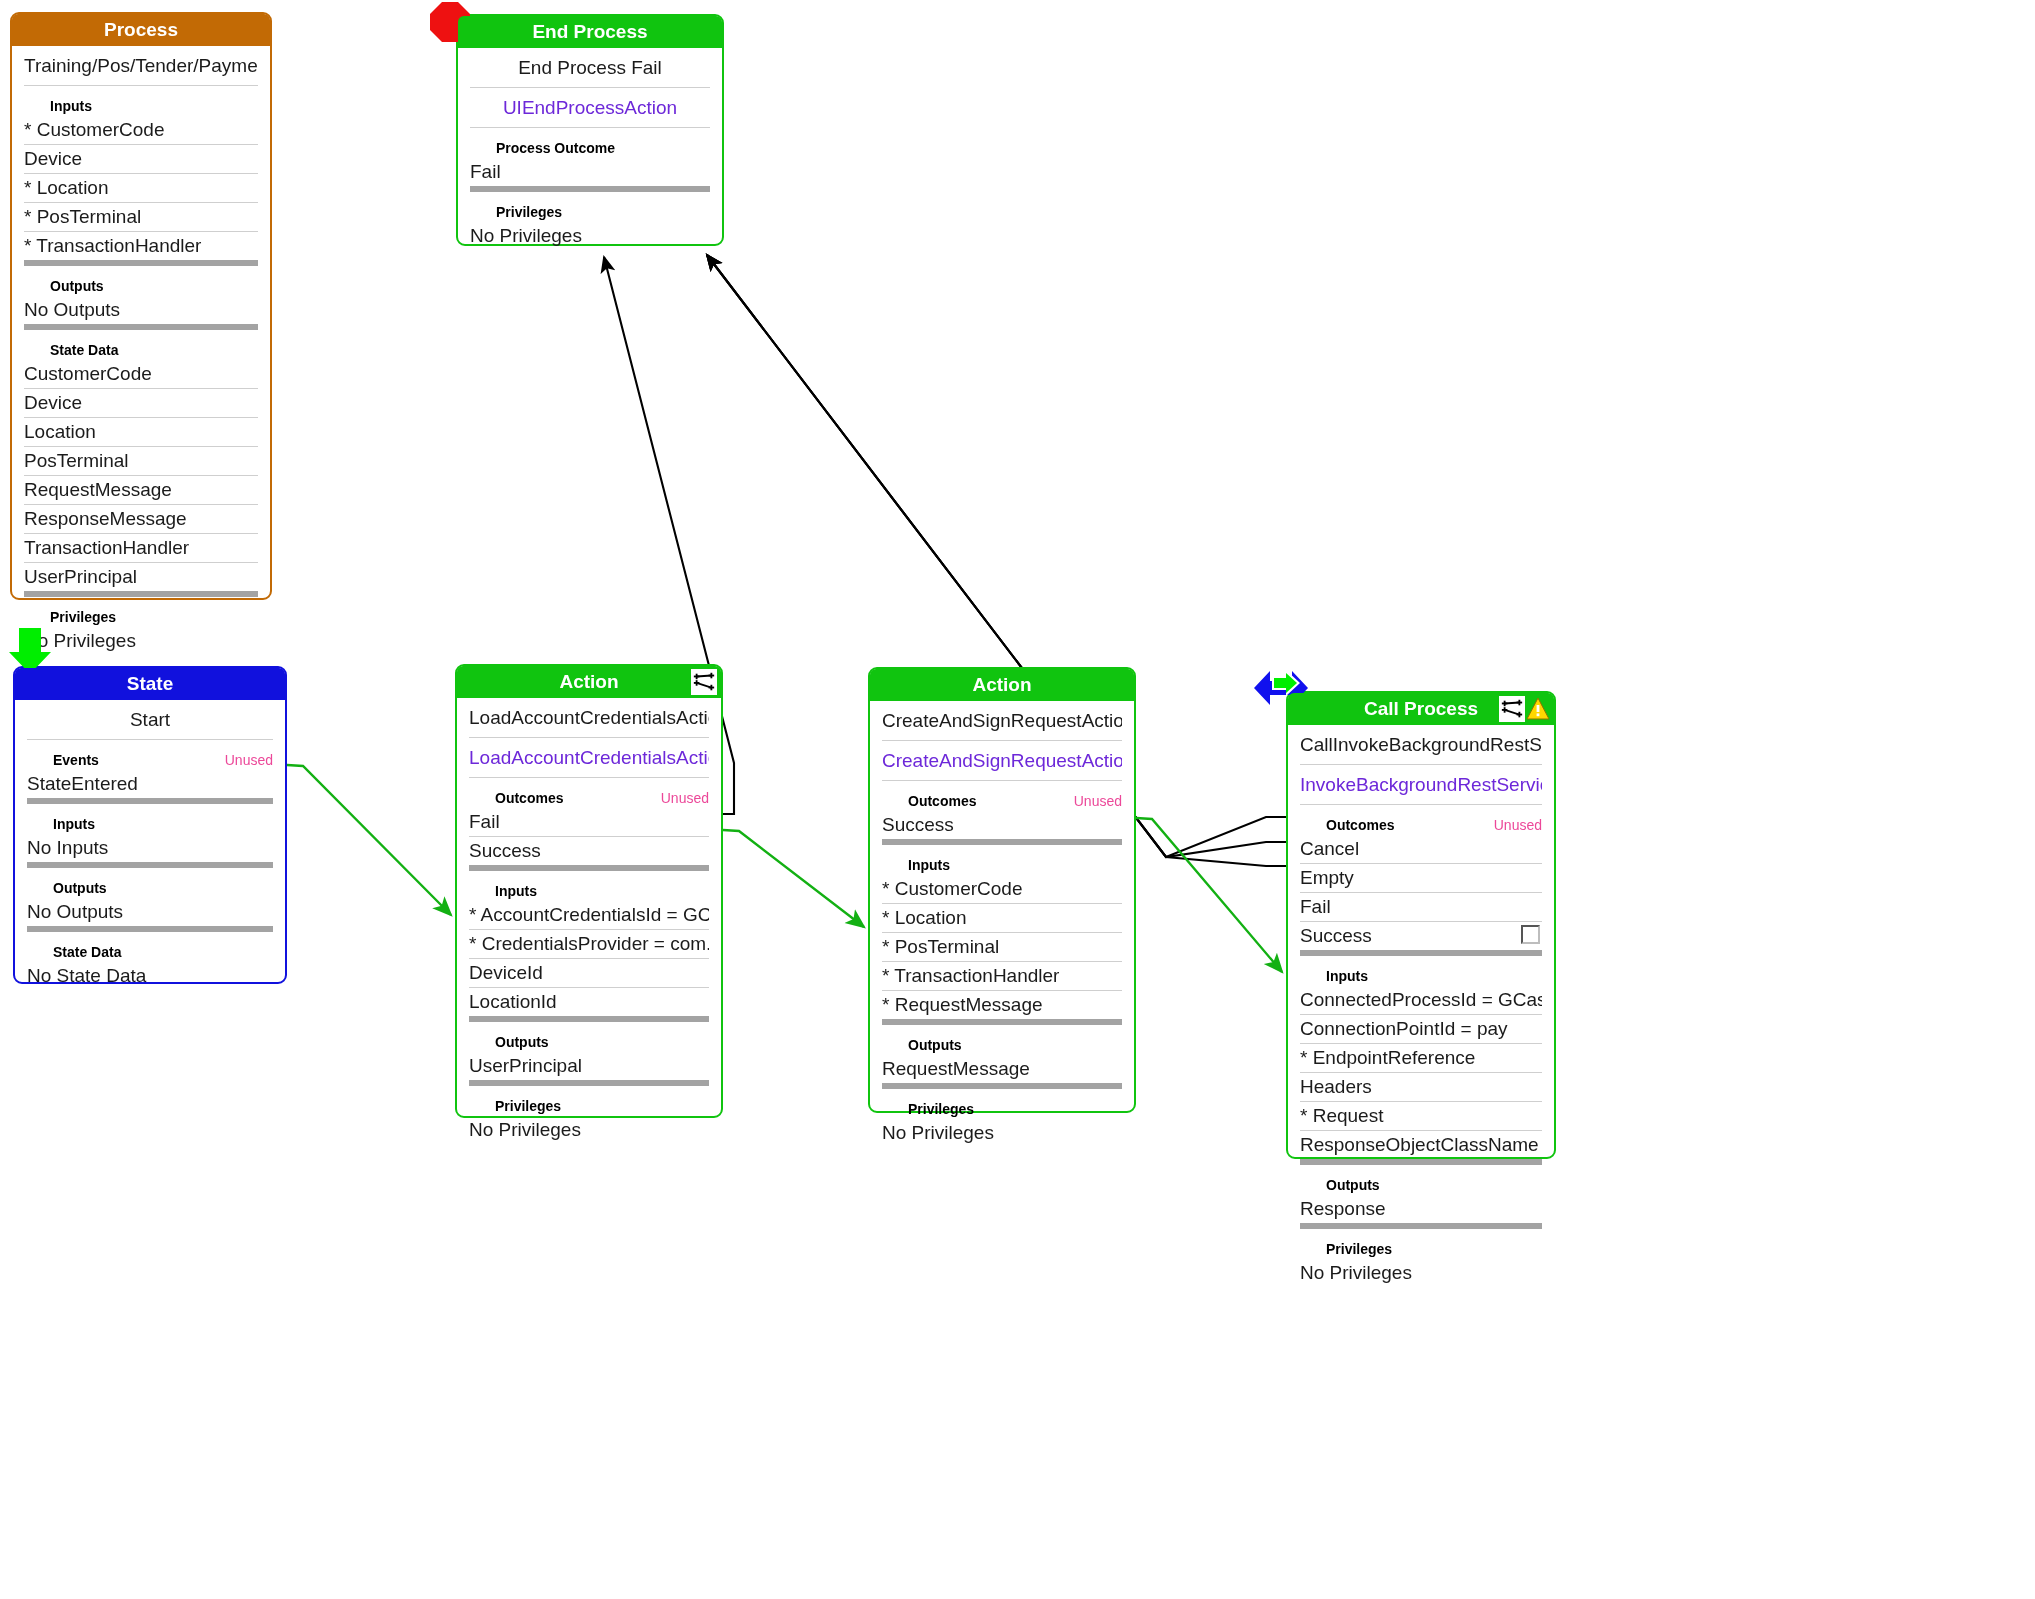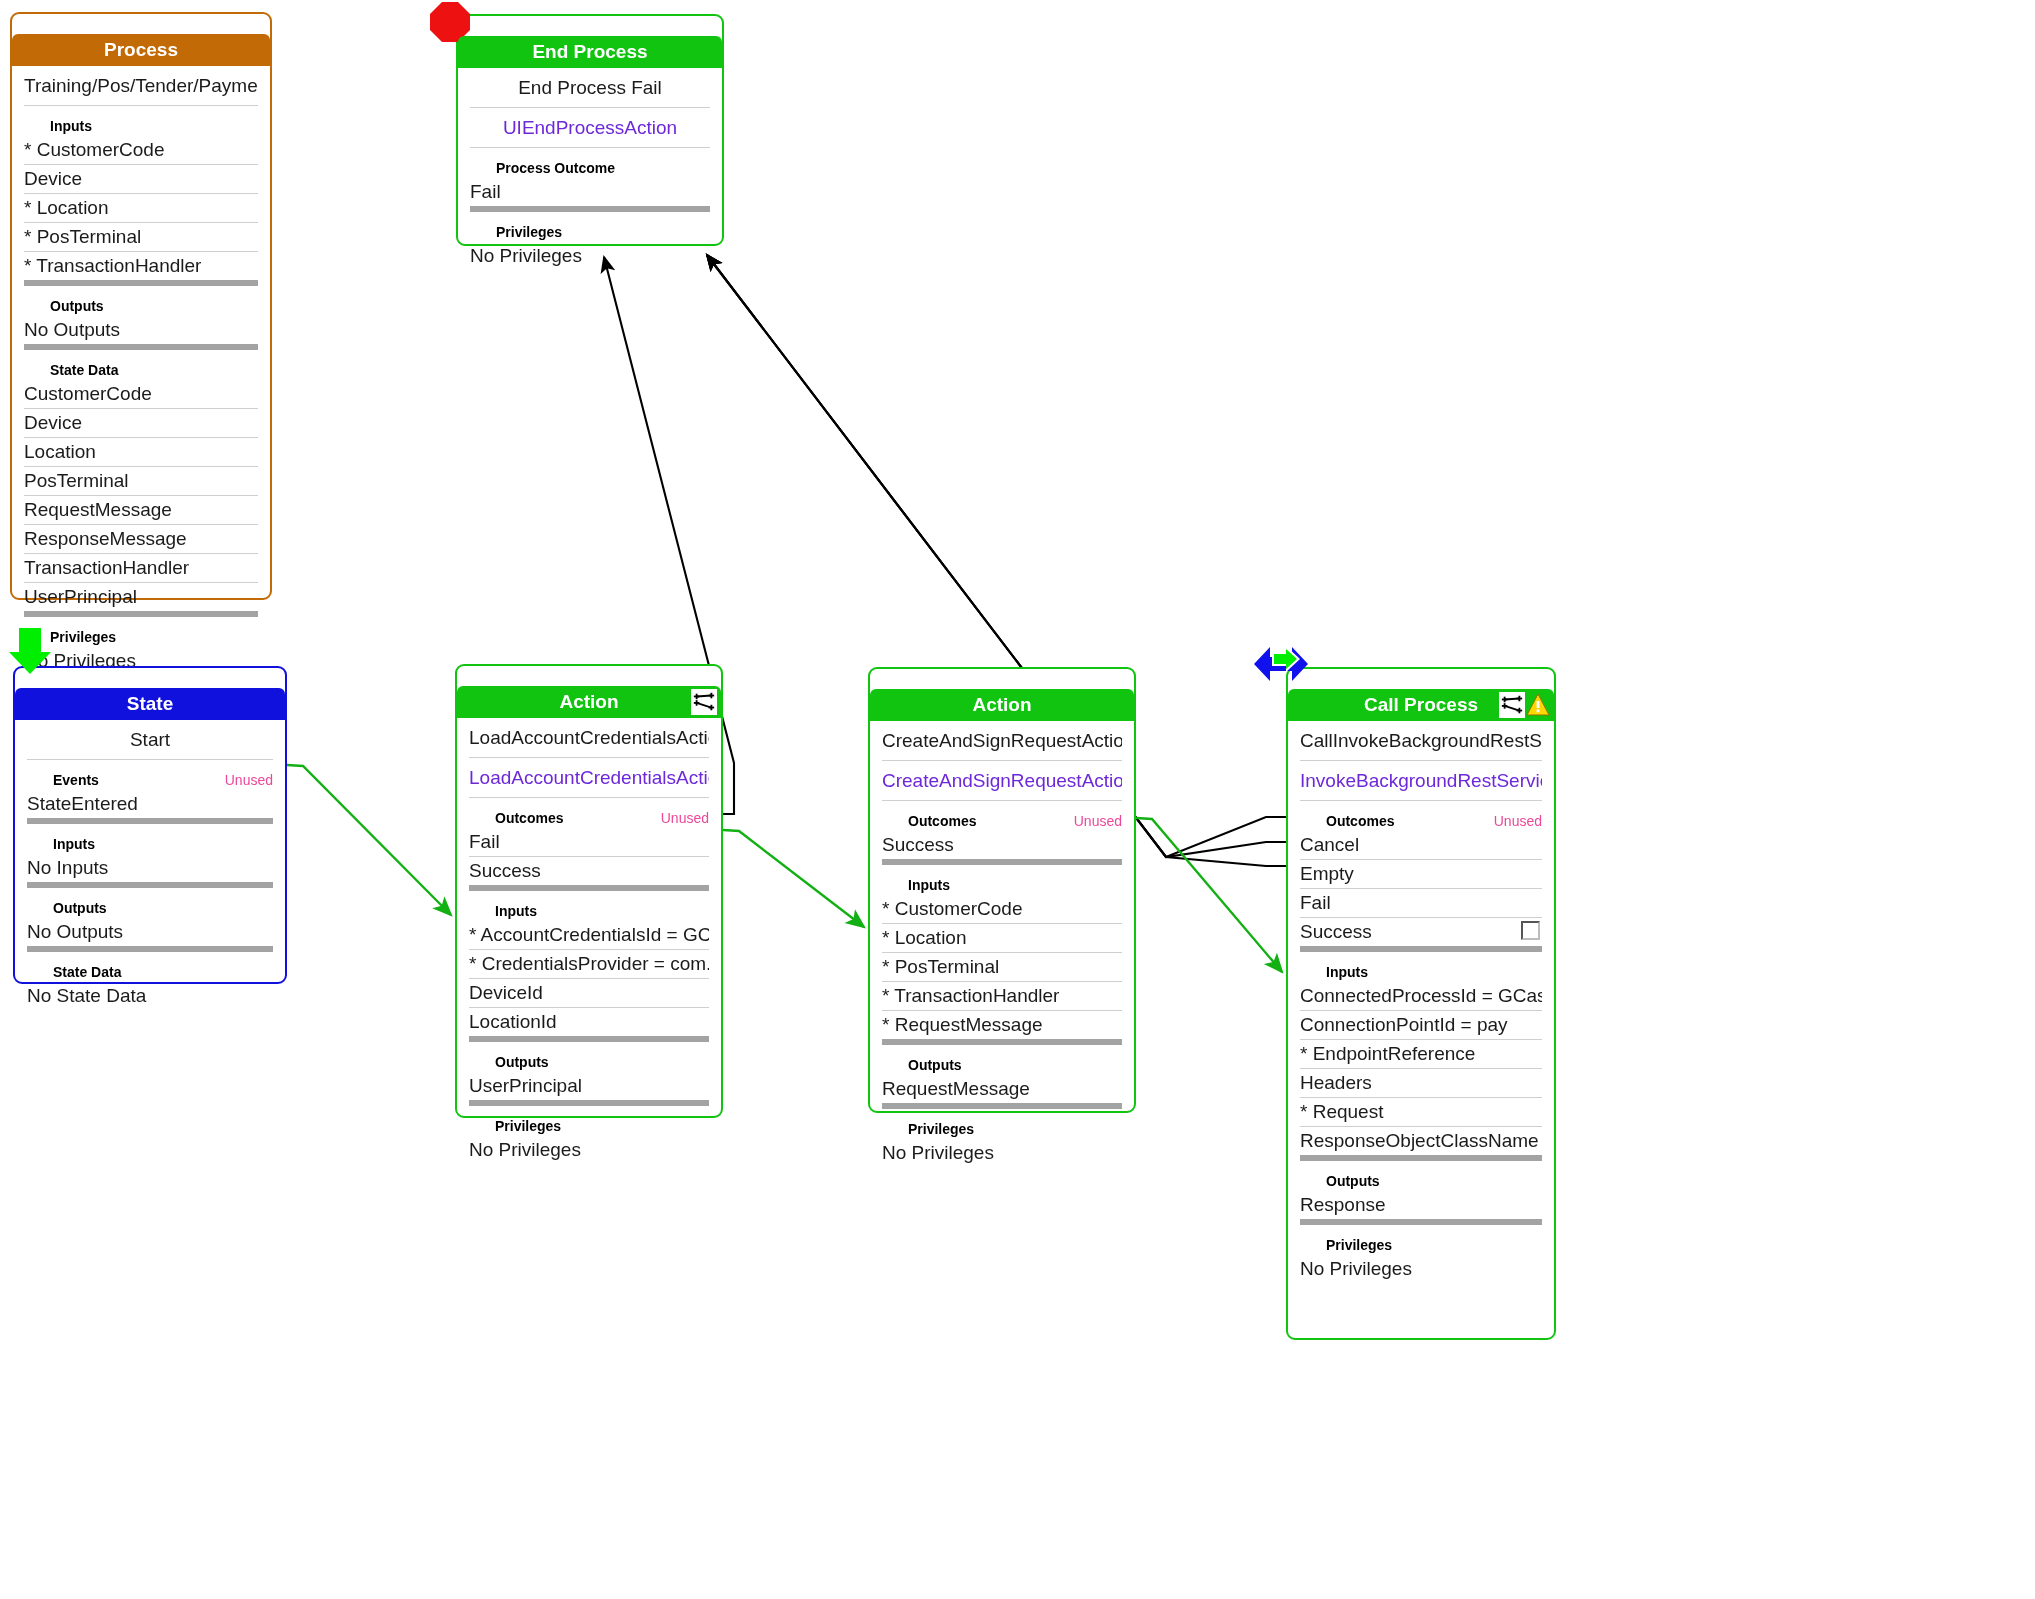--- a/index.html
+++ b/index.html
@@ -38,21 +38,20 @@
   }
   .node .hdr {
     height: 32px;
     line-height: 32px;
     text-align: center;
     color: #ffffff;
     font-weight: bold;
     font-size: 19px;
     border-radius: 6px 6px 0 0;
     position: relative;
-    margin-top: 20px;
   }
   .node .body {
     padding: 0 12px 12px 12px;
     box-sizing: border-box;
   }
   .title-row {
     text-align: center;
     font-size: 19px;
     color: #1b1b1b;
     padding: 9px 0 8px 0;
@@ -121,21 +120,21 @@
   }
   #action1-node .hdr { background: #10c40f; }
 
   #action2-node {
     left: 868px; top: 667px; width: 268px; height: 446px;
     border: 2px solid #10c40f;
   }
   #action2-node .hdr { background: #10c40f; }
 
   #callprocess-node {
-    left: 1286px; top: 667px; width: 270px; height: 673px;
+    left: 1286px; top: 691px; width: 270px; height: 468px;
     border: 2px solid #10c40f;
   }
   #callprocess-node .hdr { background: #10c40f; }
 
   
   .stop-octagon {
     position: absolute;
     left: -28px; top: -14px;
     width: 40px; height: 40px;
     background: #ee1111;

